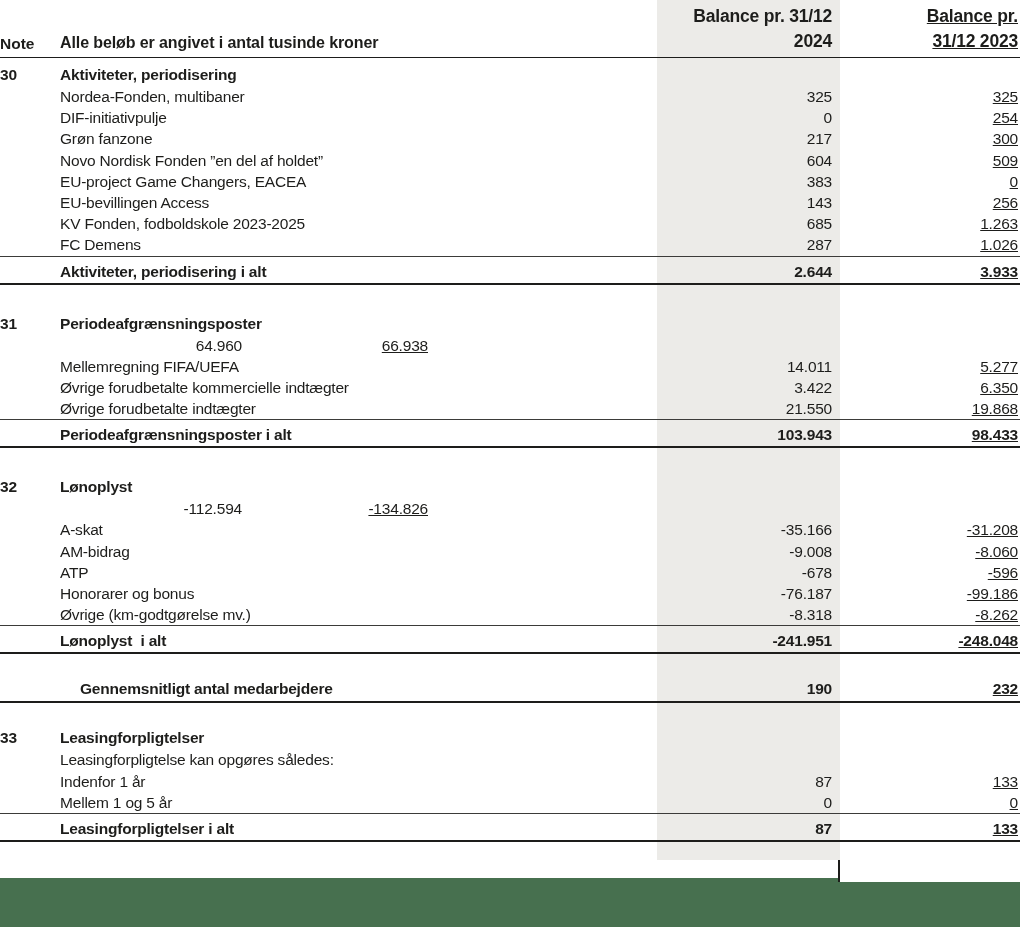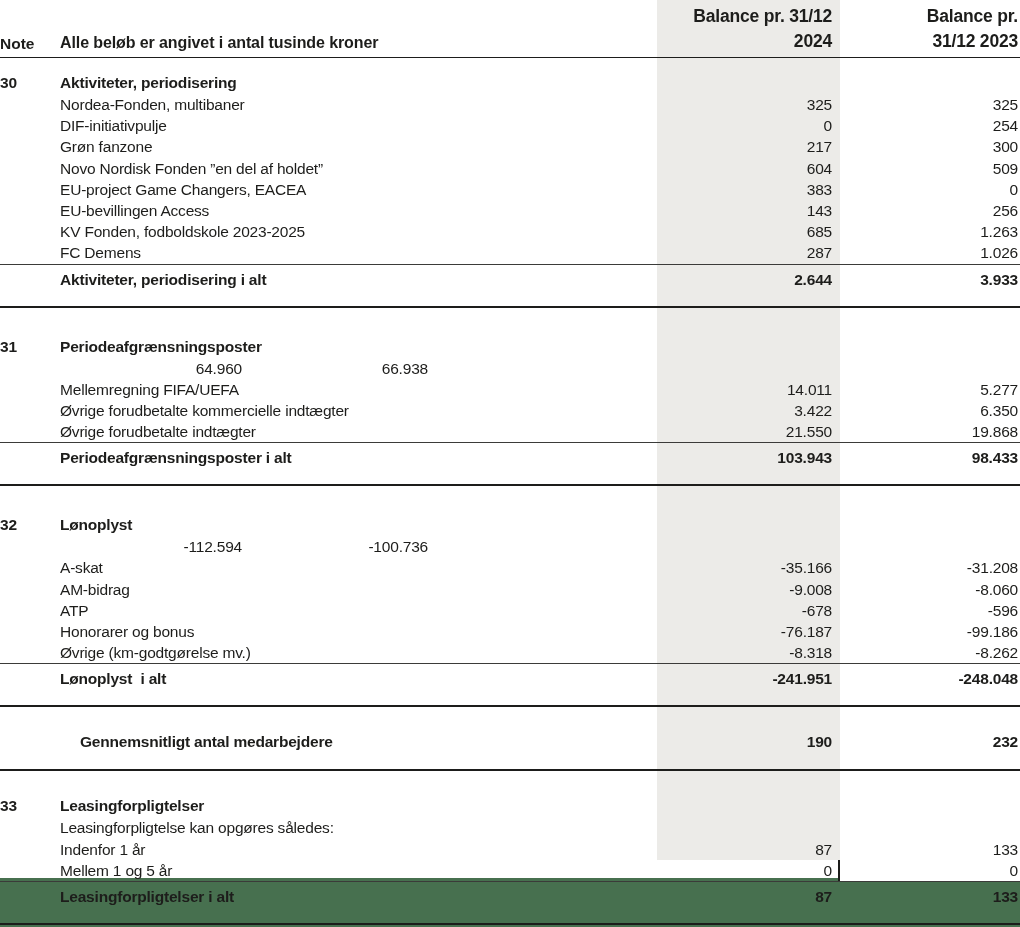--- a/index.html
+++ b/index.html
@@ -18,37 +18,37 @@
   .whitebox{position:absolute;left:838px;top:860px;width:182px;height:22px;background:#fff;
             border-left:2px solid var(--ink);z-index:2;}
 
   .content{position:relative;z-index:3;width:1020px;}
 
   
   .row{display:flex;align-items:baseline;}
   .c-note{flex:none;width:42px;text-align:left;}
   .c-label{flex:1;padding-left:18px;white-space:pre;overflow:hidden;}
   .c-v1{flex:none;width:200px;text-align:right;}
-  .c-v2{flex:none;width:188px;text-align:right;padding-right:2px;}
+  .c-v2{flex:none;width:188px;text-align:right;padding-right:2px;text-decoration:underline;}
 
   
   .header-row{display:flex;align-items:flex-end;height:58px;border-bottom:1.5px solid var(--ink);}
   .hdr-note{font-weight:700;font-size:15.5px;padding-bottom:4px;}
   .hdr-units{font-weight:700;font-size:16px;padding-bottom:5px;letter-spacing:-0.1px;}
   .hdr-col{font-weight:700;font-size:17.5px;line-height:25px;padding-bottom:3px;letter-spacing:-0.2px;}
 
   
   #rows{font-size:15.5px;letter-spacing:-0.2px;}
   .row-header{height:22px;line-height:22px;font-weight:700;}
   .row-item{height:21.2px;line-height:21.2px;}
-  .row-total{height:44px;line-height:29px;font-weight:700;
+  .row-total{height:29px;line-height:29px;font-weight:700;
              border-top:1px solid #3B3B39;border-bottom:2.5px solid var(--ink);}
   .row-total.single{border-top:none;padding-left:20px;}
   .block.section{margin-top:28px;}
-  .block.first{margin-top:14px;}
+  .block.first{margin-top:6px;}
   .block.single{margin-top:20px;}
   .block.single + .block.section{margin-top:24px;}
   .b{font-weight:700;}
 </style>
 </head>
 <body>
 
 <div class="page">
   <div class="band"></div>
   <div class="greenbar"></div>
@@ -170,21 +170,21 @@
         <div class="block section">
           <div class="row row-header">
             <div class="c-note">32</div>
             <div class="c-label">Lønoplyst</div>
             <div class="c-v1"></div>
             <div class="c-v2"></div>
           </div>
           <div class="row row-item">
             <div class="c-note"></div>
             <div class="c-v1">-112.594</div>
-            <div class="c-v2">-100.736</div>
+            <div class="c-v2">-134.826</div>
           </div>
           <div class="row row-item">
             <div class="c-note"></div>
             <div class="c-label">A-skat</div>
             <div class="c-v1">-35.166</div>
             <div class="c-v2">-31.208</div>
           </div>
           <div class="row row-item">
             <div class="c-note"></div>
             <div class="c-label">AM-bidrag</div>

